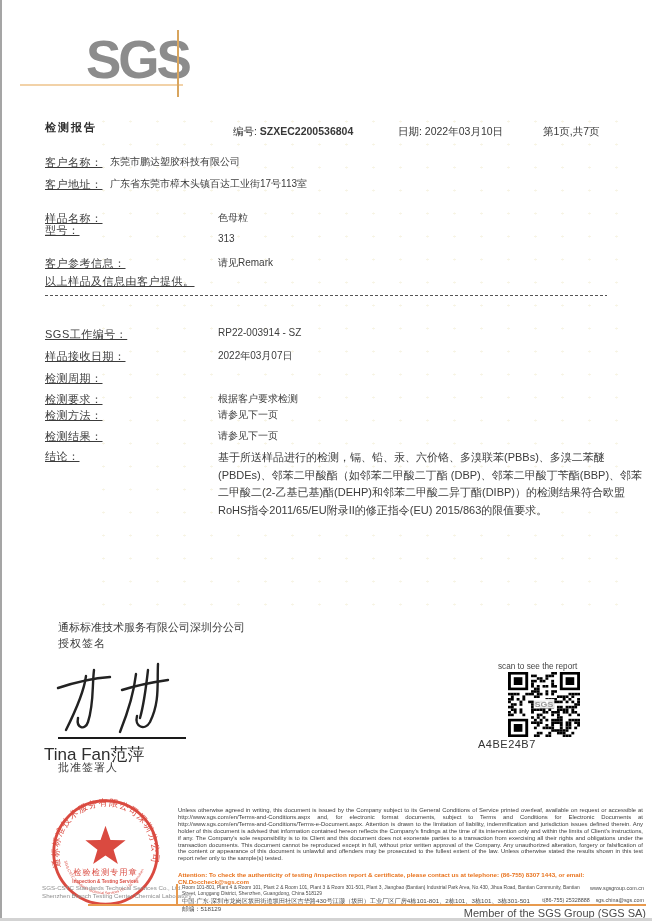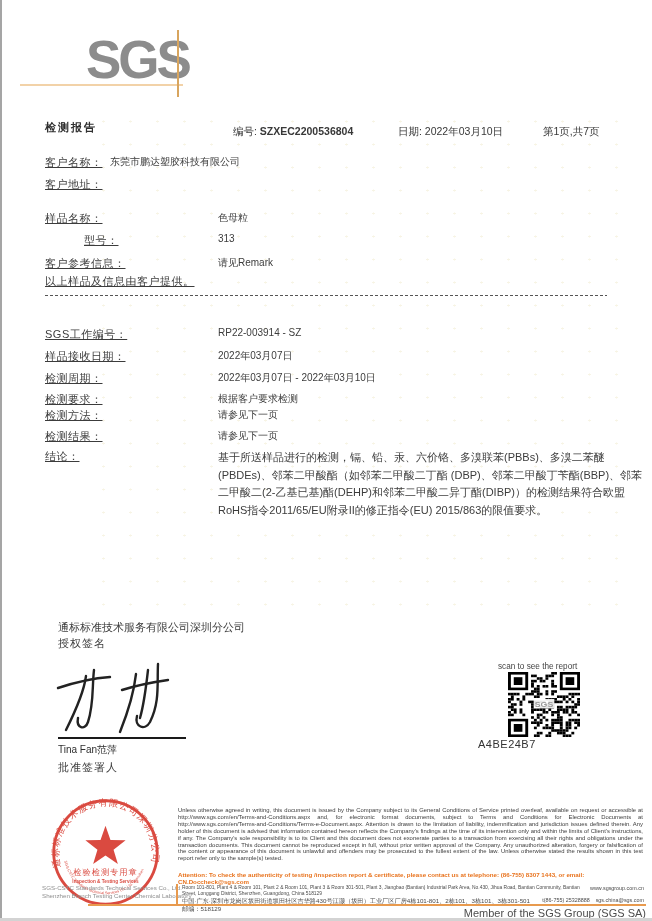--- a/index.html
+++ b/index.html
@@ -21,21 +21,21 @@
   .lbl{position:absolute;left:45px;font-size:11px;color:#3c3c3c;letter-spacing:.5px;text-decoration:underline;}
   .val{position:absolute;font-size:10px;color:#3c3c3c;}
   .dashes{position:absolute;left:45px;top:295px;width:562px;height:1px;
         background:repeating-linear-gradient(90deg,#555 0 3px,transparent 3px 5px);}
   .conclusion{position:absolute;left:218px;top:449px;width:426px;font-size:11px;line-height:17.5px;color:#3c3c3c;}
   
   .sig-company{position:absolute;left:58px;top:620px;font-size:11px;color:#3c3c3c;}
   .sig-auth{position:absolute;left:58px;top:636px;font-size:11px;color:#3c3c3c;letter-spacing:1px;}
   .sig-svg{position:absolute;left:50px;top:648px;}
   .sig-line{position:absolute;left:58px;top:737px;width:128px;height:1.5px;background:#1a1a1a;}
-  .sig-name{position:absolute;left:58px;top:743px;font-size:10px;color:#2e2e2e;}
+  .sig-name{position:absolute;left:44px;top:743px;font-size:17px;color:#2e2e2e;}
   .sig-title{position:absolute;left:58px;top:760px;font-size:11px;color:#3c3c3c;letter-spacing:1px;}
   
   .qr-caption{position:absolute;left:498px;top:662px;width:94px;text-align:left;font-size:8.2px;color:#444;}
   .qr-box{position:absolute;left:508px;top:672px;}
   .qr-code-text{position:absolute;left:478px;top:738px;width:94px;text-align:left;font-size:11px;color:#333;letter-spacing:.5px;}
   
   .stamp{position:absolute;left:48px;top:795px;opacity:.9;}
   .lab-lines{position:absolute;left:42px;top:884px;width:150px;font-size:6.2px;line-height:7.6px;color:#8f8f8f;}
   .legal{position:absolute;left:178px;top:807px;width:465px;font-size:5.9px;line-height:6.9px;
         color:#3d3d3d;text-align:justify;}
@@ -62,37 +62,37 @@
   <div class="vline-logo"></div>
 
   <div class="doc-title">检测报告</div>
   <div class="hdr" style="left:233px;"><span>编号:</span> <b>SZXEC2200536804</b></div>
   <div class="hdr" style="left:398px;"><span>日期:</span> <span>2022年03月10日</span></div>
   <div class="hdr" style="left:543px;">第1页,共7页</div>
 
   <div class="lbl" style="top:155px;">客户名称：</div>
   <div class="val" style="left:110px;top:155px;">东莞市鹏达塑胶科技有限公司</div>
   <div class="lbl" style="top:177px;">客户地址：</div>
+  <div class="val" style="left:110px;top:177px;">广东省东莞市樟木头镇百达工业街17号113室</div>
 
   <div class="lbl" style="top:211px;">样品名称：</div>
   <div class="val" style="left:218px;top:211px;">色母粒</div>
-  <div class="lbl" style="top:233px;margin-left:39px;">型号：</div>
+  <div class="lbl" style="top:223px;">型号：</div>
   <div class="val" style="left:218px;top:233px;">313</div>
   <div class="lbl" style="top:256px;">客户参考信息：</div>
   <div class="val" style="left:218px;top:256px;">请见Remark</div>
   <div class="lbl" style="top:274px;">以上样品及信息由客户提供。</div>
 
   <div class="dashes"></div>
 
   <div class="lbl" style="top:327px;">SGS工作编号：</div>
   <div class="val" style="left:218px;top:327px;">RP22-003914 - SZ</div>
   <div class="lbl" style="top:349px;">样品接收日期：</div>
   <div class="val" style="left:218px;top:349px;">2022年03月07日</div>
   <div class="lbl" style="top:371px;">检测周期：</div>
-  <div class="val" style="left:218px;top:371px;">2022年03月07日 - 2022年03月10日</div>
   <div class="lbl" style="top:392px;">检测要求：</div>
   <div class="val" style="left:218px;top:392px;">根据客户要求检测</div>
   <div class="lbl" style="top:408px;">检测方法：</div>
   <div class="val" style="left:218px;top:408px;">请参见下一页</div>
   <div class="lbl" style="top:429px;">检测结果：</div>
   <div class="val" style="left:218px;top:429px;">请参见下一页</div>
   <div class="lbl" style="top:449px;">结论：</div>
   <div class="conclusion">基于所送样品进行的检测，镉、铅、汞、六价铬、多溴联苯(PBBs)、多溴二苯醚(PBDEs)、邻苯二甲酸酯（如邻苯二甲酸二丁酯 (DBP)、邻苯二甲酸丁苄酯(BBP)、邻苯二甲酸二(2-乙基已基)酯(DEHP)和邻苯二甲酸二异丁酯(DIBP)）的检测结果符合欧盟RoHS指令2011/65/EU附录II的修正指令(EU) 2015/863的限值要求。</div>
 
   <div class="sig-company">通标标准技术服务有限公司深圳分公司</div>

